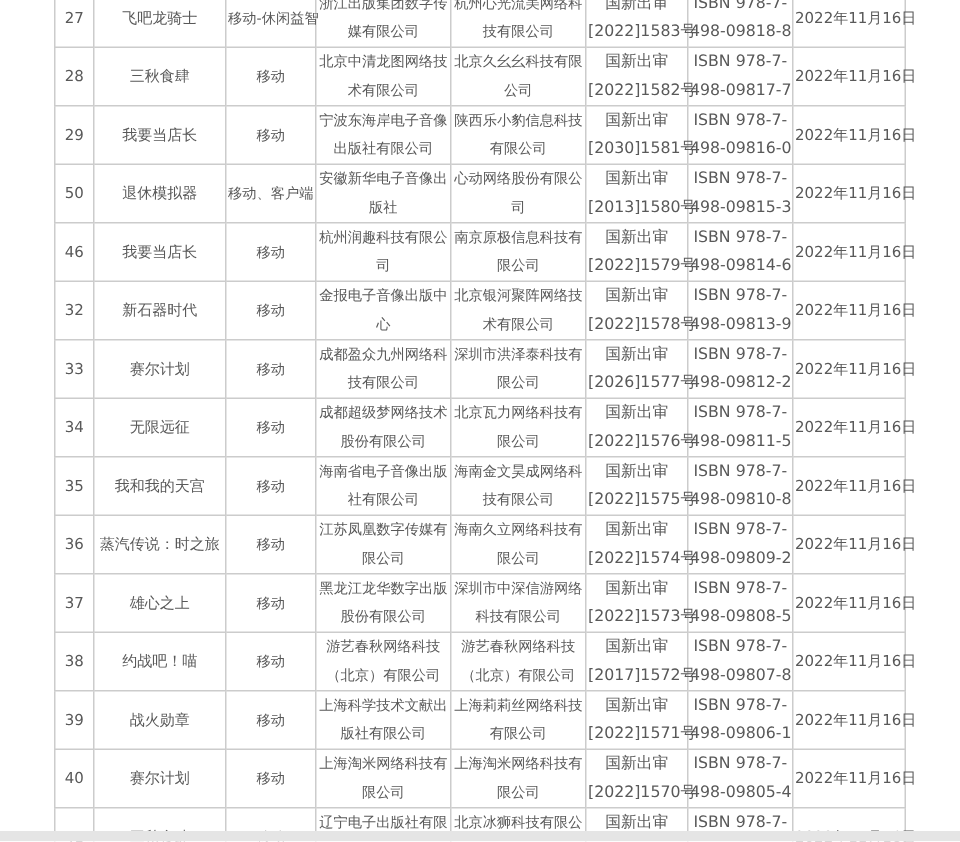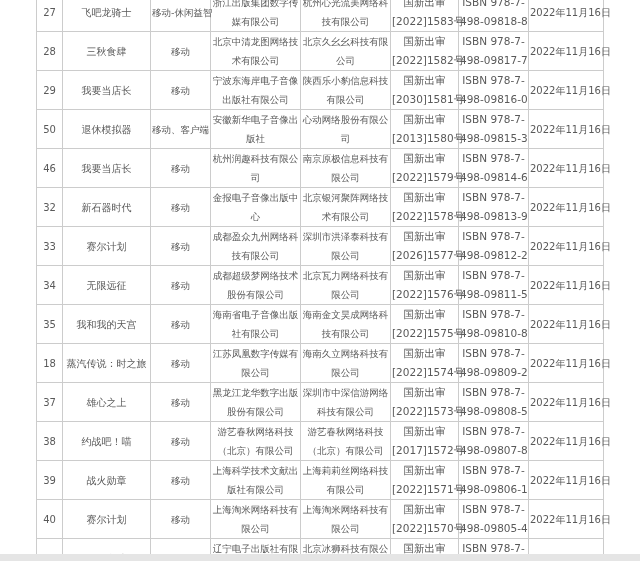--- a/index.html
+++ b/index.html
@@ -187,21 +187,21 @@
             <div>国新出审</div>
             <div>[2022]1575号</div>
           </td>
         <td class="c-isbn">
             <div>ISBN 978-7-</div>
             <div>498-09810-8</div>
           </td>
         <td class="c-date">2022年11月16日</td>
       </tr>
       <tr>
-        <td class="c-num">18</td>
+        <td class="c-num">36</td>
         <td class="c-name">蒸汽传说：时之旅</td>
         <td class="c-plat">移动</td>
         <td class="c-pub">江苏凤凰数字传媒有限公司</td>
         <td class="c-op">海南久立网络科技有限公司</td>
         <td class="c-appr">
             <div>国新出审</div>
             <div>[2022]1574号</div>
           </td>
         <td class="c-isbn">
             <div>ISBN 978-7-</div>

